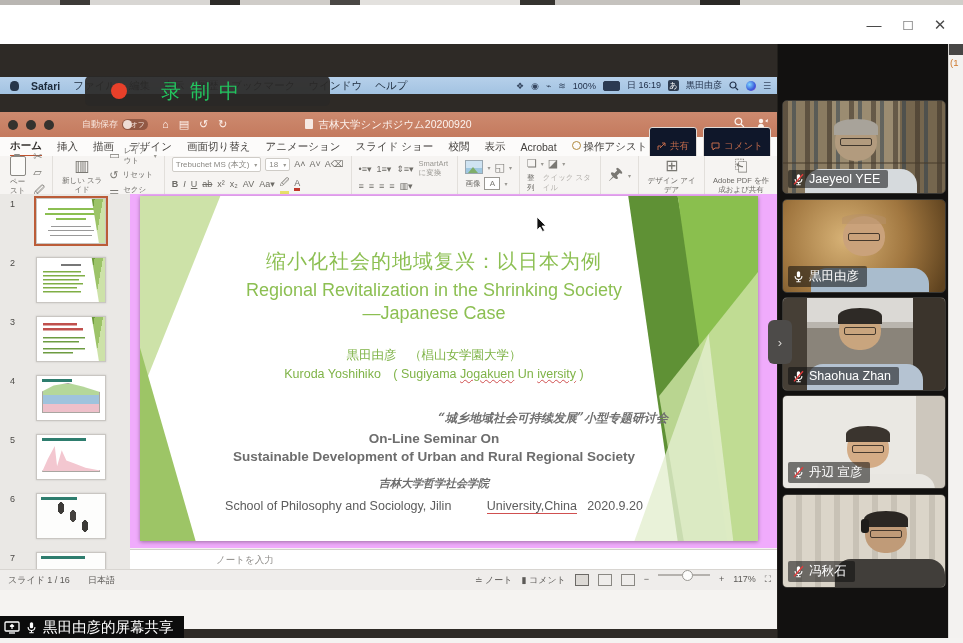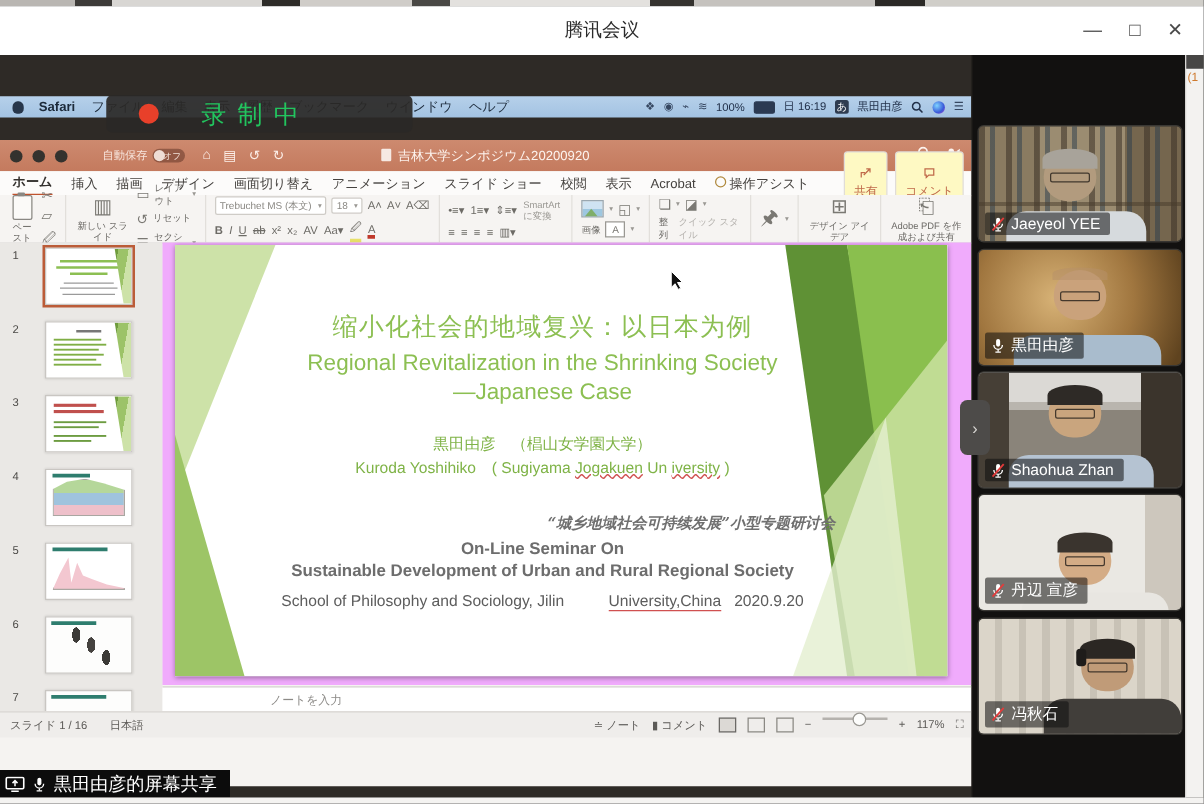--- a/index.html
+++ b/index.html
@@ -51,21 +51,21 @@
   #doc-title .dicon{display:inline-block;width:8px;height:10px;background:#f6e9e3;border-radius:1px;margin-right:5px;vertical-align:-1px;}
   #tb-right{position:absolute;right:8px;top:5px;display:flex;gap:12px;}
 
   
   #tabsrow{position:absolute;left:0;top:25px;width:777px;height:19px;background:#fcfbfa;border-bottom:1px solid #e4e1de;display:flex;align-items:center;}
   #ribbon-tabs{display:flex;gap:15px;padding-left:10px;font-size:10.5px;color:#45423f;align-items:center;}
   #ribbon-tabs .tab{white-space:nowrap;padding:2px 0;}
   #ribbon-tabs .tab.active{color:#35322f;border-bottom:2px solid #c0532f;font-weight:bold;}
   #ribbon-tabs .bulb{display:inline-block;width:7px;height:7px;border:1px solid #b08a3e;border-radius:50%;margin-right:3px;}
   #tabsrow-right{margin-left:auto;display:flex;gap:6px;padding-right:6px;}
-  .hdr-btn{display:flex;align-items:center;gap:4px;border:1px solid #e0dcd8;border-radius:3px;background:#fef9c3;color:#c06a4a;font-size:9.5px;padding:12px 7px;flex-direction:column;}
+  .hdr-btn{display:flex;align-items:center;gap:4px;border:1px solid #e0dcd8;border-radius:3px;background:#0f172a;color:#c06a4a;font-size:9.5px;padding:12px 7px;}
 
   
   #ribbon{position:absolute;left:0;top:44px;width:777px;height:38px;background:#f6f4f2;border-bottom:1px solid #d8d5d1;display:flex;align-items:stretch;color:#6b6965;}
   .rgroup{display:flex;align-items:center;gap:5px;padding:0 7px;border-right:1px solid #e2dfdb;}
   .rstack{display:flex;flex-direction:column;align-items:center;justify-content:center;font-size:7.5px;line-height:1.2;gap:1px;text-align:center;}
   .rrows{display:flex;flex-direction:column;justify-content:center;gap:3px;font-size:7.5px;}
   .rrow{display:flex;align-items:center;gap:4px;}
   .ric{font-size:11px;color:#7a7873;}
   .ric.big{font-size:16px;}
   .clipboard{width:14px;height:18px;border:1.5px solid #8a8883;border-radius:2px;position:relative;background:#fbfaf8;}
@@ -206,21 +206,20 @@
   #right-strip{position:absolute;left:948px;top:0;width:15px;height:594px;background:#f3f2f0;border-left:1px solid #d8d6d3;box-sizing:border-box;}
   #strip-header{position:absolute;left:0;top:0;width:15px;height:11px;background:#474645;}
   #strip-count{position:absolute;left:1px;top:13px;font-size:9.5px;color:#cf7a2e;}
 </style>
 </head>
 <body>
 
 <div id="top-sliver" class="abs"></div>
 
 <div id="titlebar" class="abs">
-  <div class="wtitle">腾讯会议</div>
   <div id="btn-min" class="winbtn">—</div>
   <div id="btn-max" class="winbtn">□</div>
   <div id="btn-close" class="winbtn">✕</div>
 </div>
 
 <div id="main" class="abs">
 
   <div id="share-area">
 
     <div id="rec-badge">
@@ -507,20 +506,21 @@
               </div>
               <div class="auth">
                 <span>黒田由彦　（椙山女学園大学）</span><br>
                 <span>Kuroda Yoshihiko　( Sugiyama </span><span class="wavy">Jogakuen</span><span> Un </span><span class="wavy">iversity</span><span> )</span>
               </div>
               <div class="sem-zh">“城乡地域社会可持续发展”小型专题研讨会</div>
               <div class="sem-en">
                 <span>On-Line Seminar On</span><br>
                 <span>Sustainable Development of Urban and Rural Regional Society</span>
               </div>
+              <div class="host-zh">吉林大学哲学社会学院</div>
               <div class="school">
                 <span>School of Philosophy and Sociology, Jilin </span><span class="redline">University,China</span>&nbsp;&nbsp;&nbsp;<span>2020.9.20</span>
               </div>
             </div>
           </div>
         </div>
         <div id="notes-bar">ノートを入力</div>
       </div>
 
       <div id="ppt-status">

